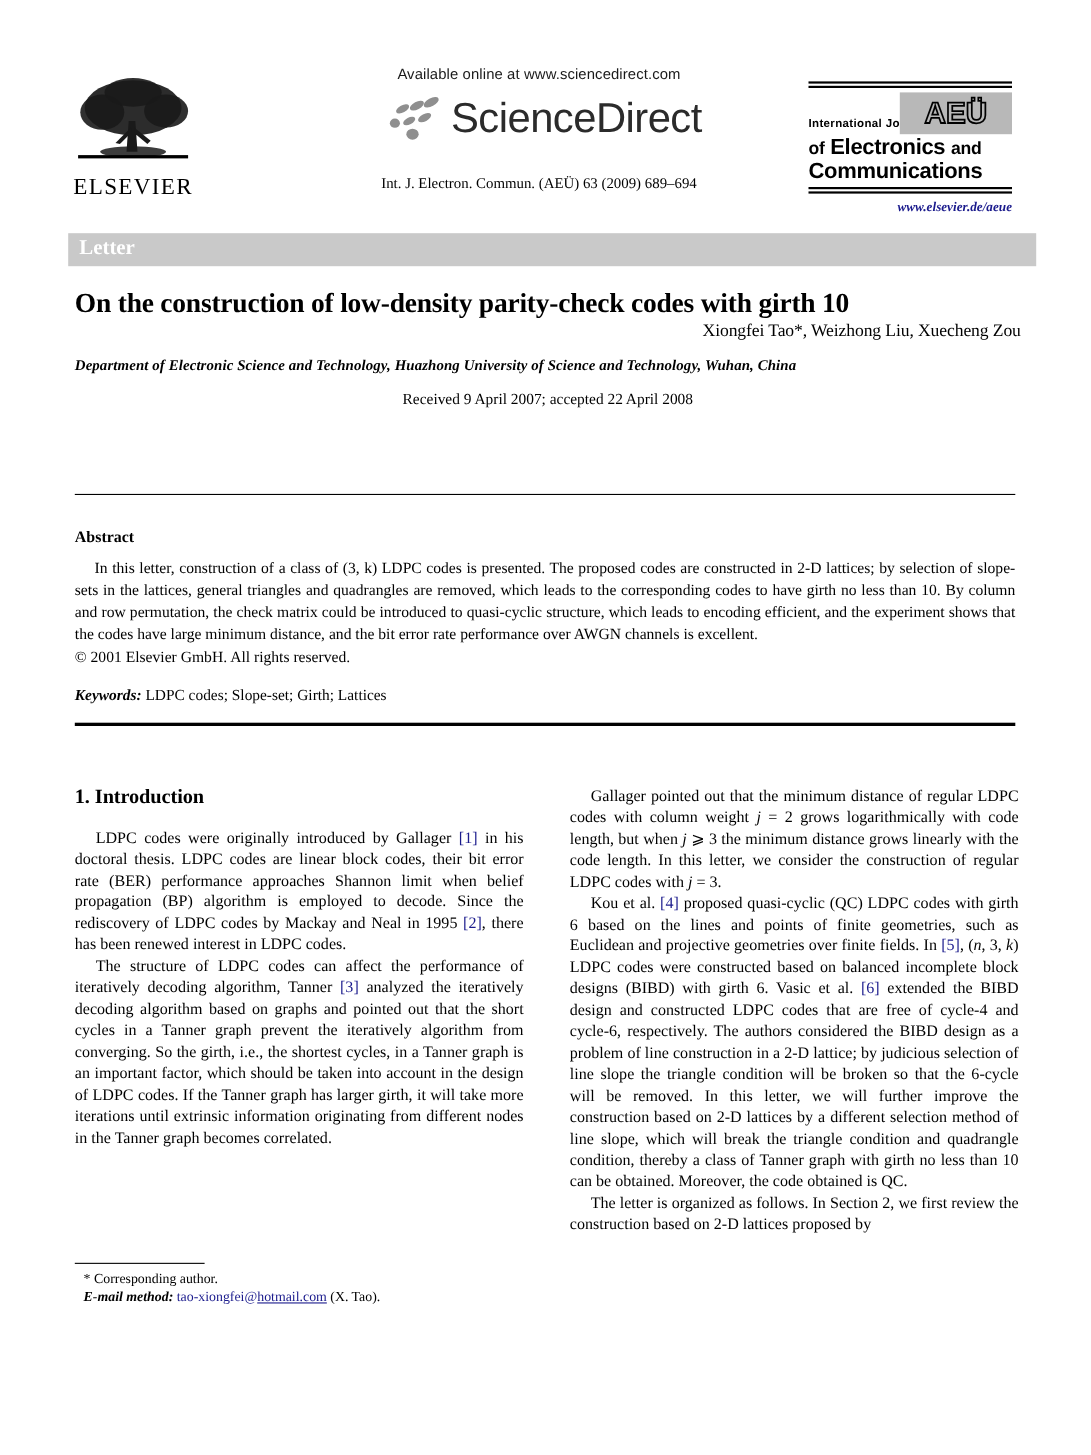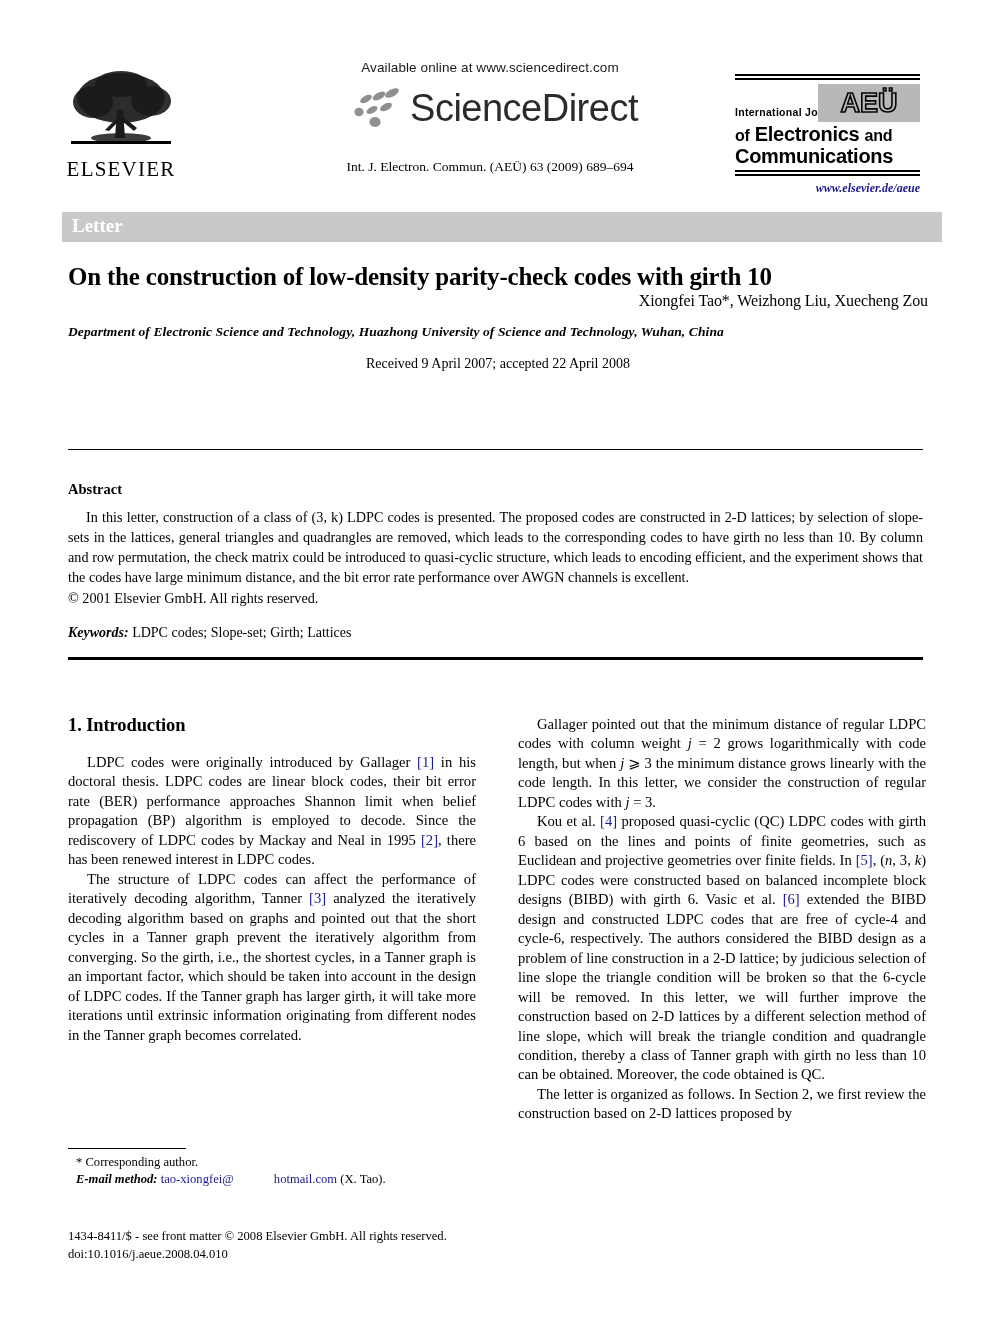--- a/index.html
+++ b/index.html
@@ -324,21 +324,21 @@
     text-indent: -6px;
   }
   .footnote-email-label {
     font-style: italic;
     font-weight: bold;
   }
   .email-link {
     color: #1a1a8c;
   }
   .email-link .underlined {
-    margin-left: 40px;
+    text-decoration: underline;
   }
 
   .imprint {
     position: absolute;
     left: 68px;
     top: 1228px;
     width: 420px;
     font-size: 12.6px;
     line-height: 1.42;
   }
@@ -451,18 +451,14 @@
 
   <div class="footnote">
     <div class="footnote-rule"></div>
     <div class="footnote-line">* Corresponding author.</div>
     <div class="footnote-line">
       <span class="footnote-email-label">E-mail method:</span>
       <span class="email-link"><span>tao-xiongfei@</span><span class="underlined">hotmail.com</span></span><span> (X. Tao).</span>
     </div>
   </div>
 
-  <div class="imprint">
-    <div>1434-8411/$ - see front matter © 2008 Elsevier GmbH. All rights reserved.</div>
-    <div>doi:10.1016/j.aeue.2008.04.010</div>
-  </div>
 
 </div>
 
 </body></html>

